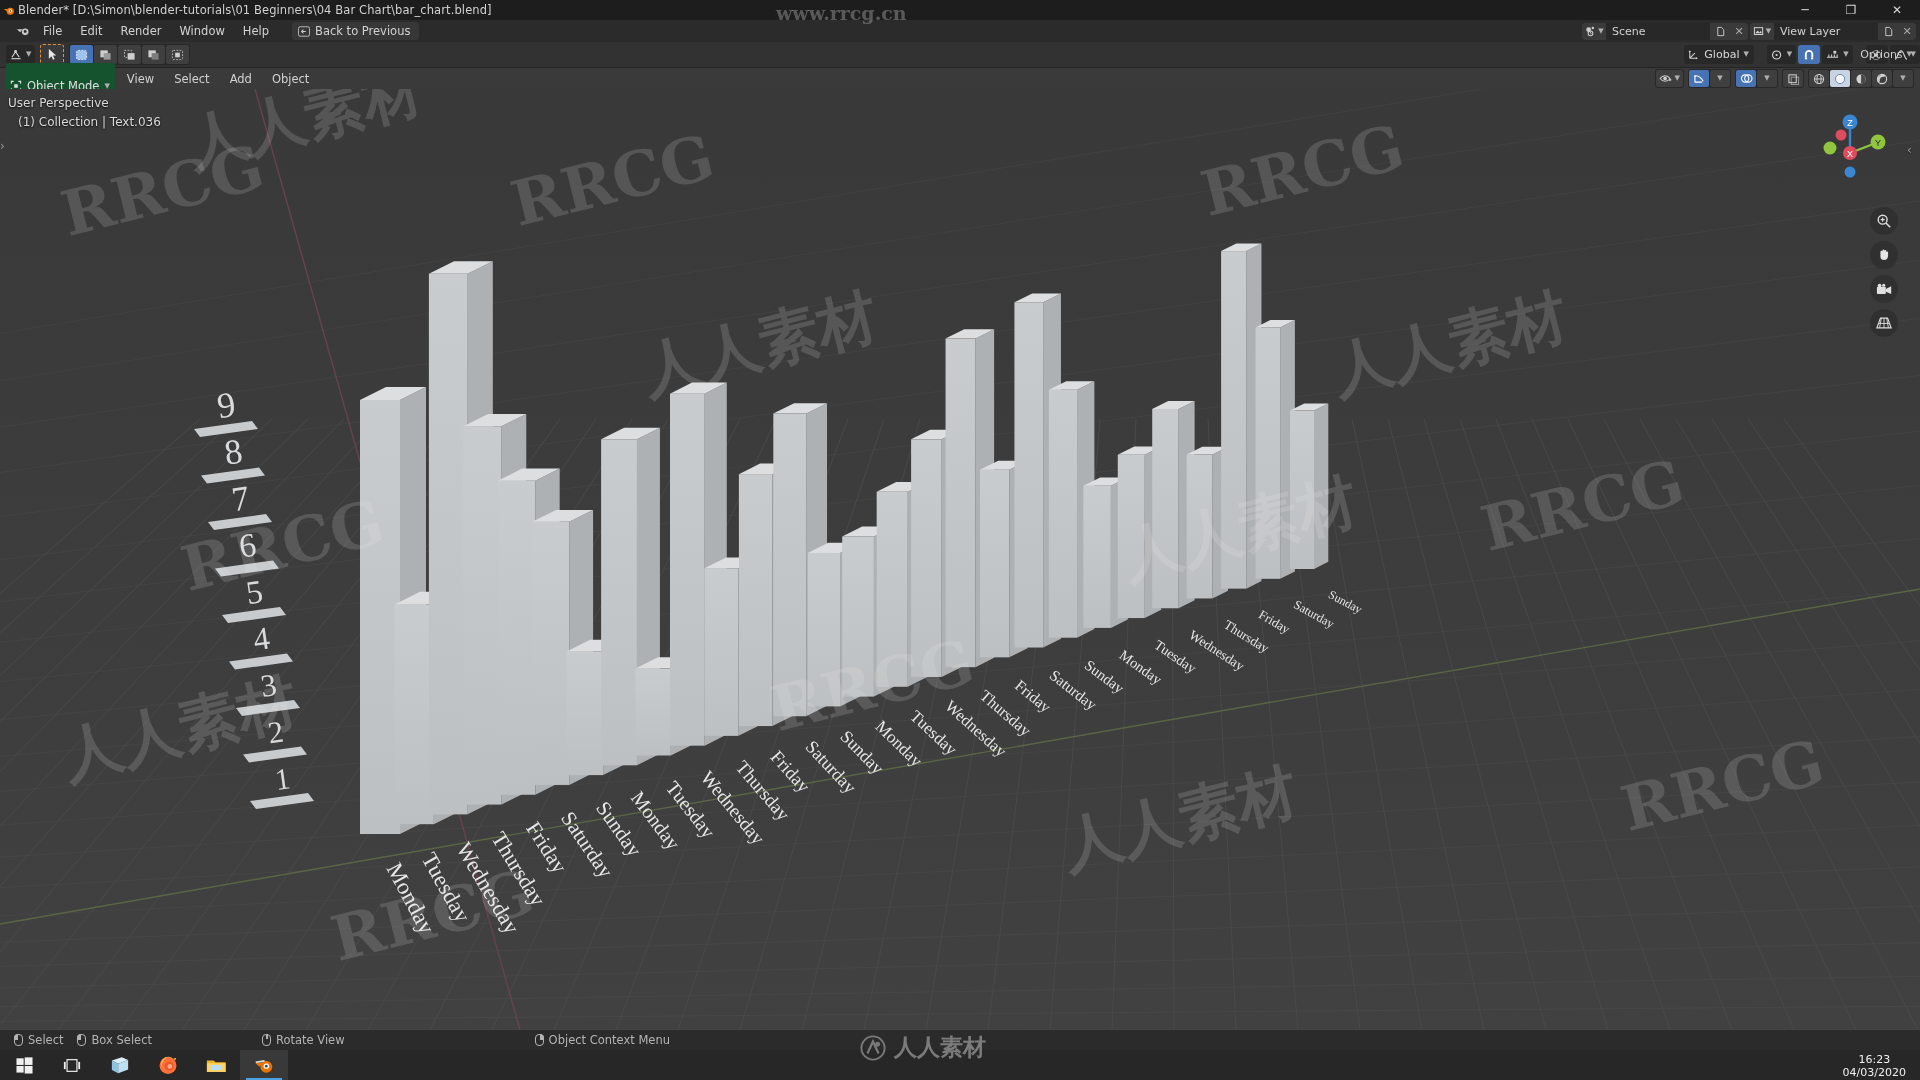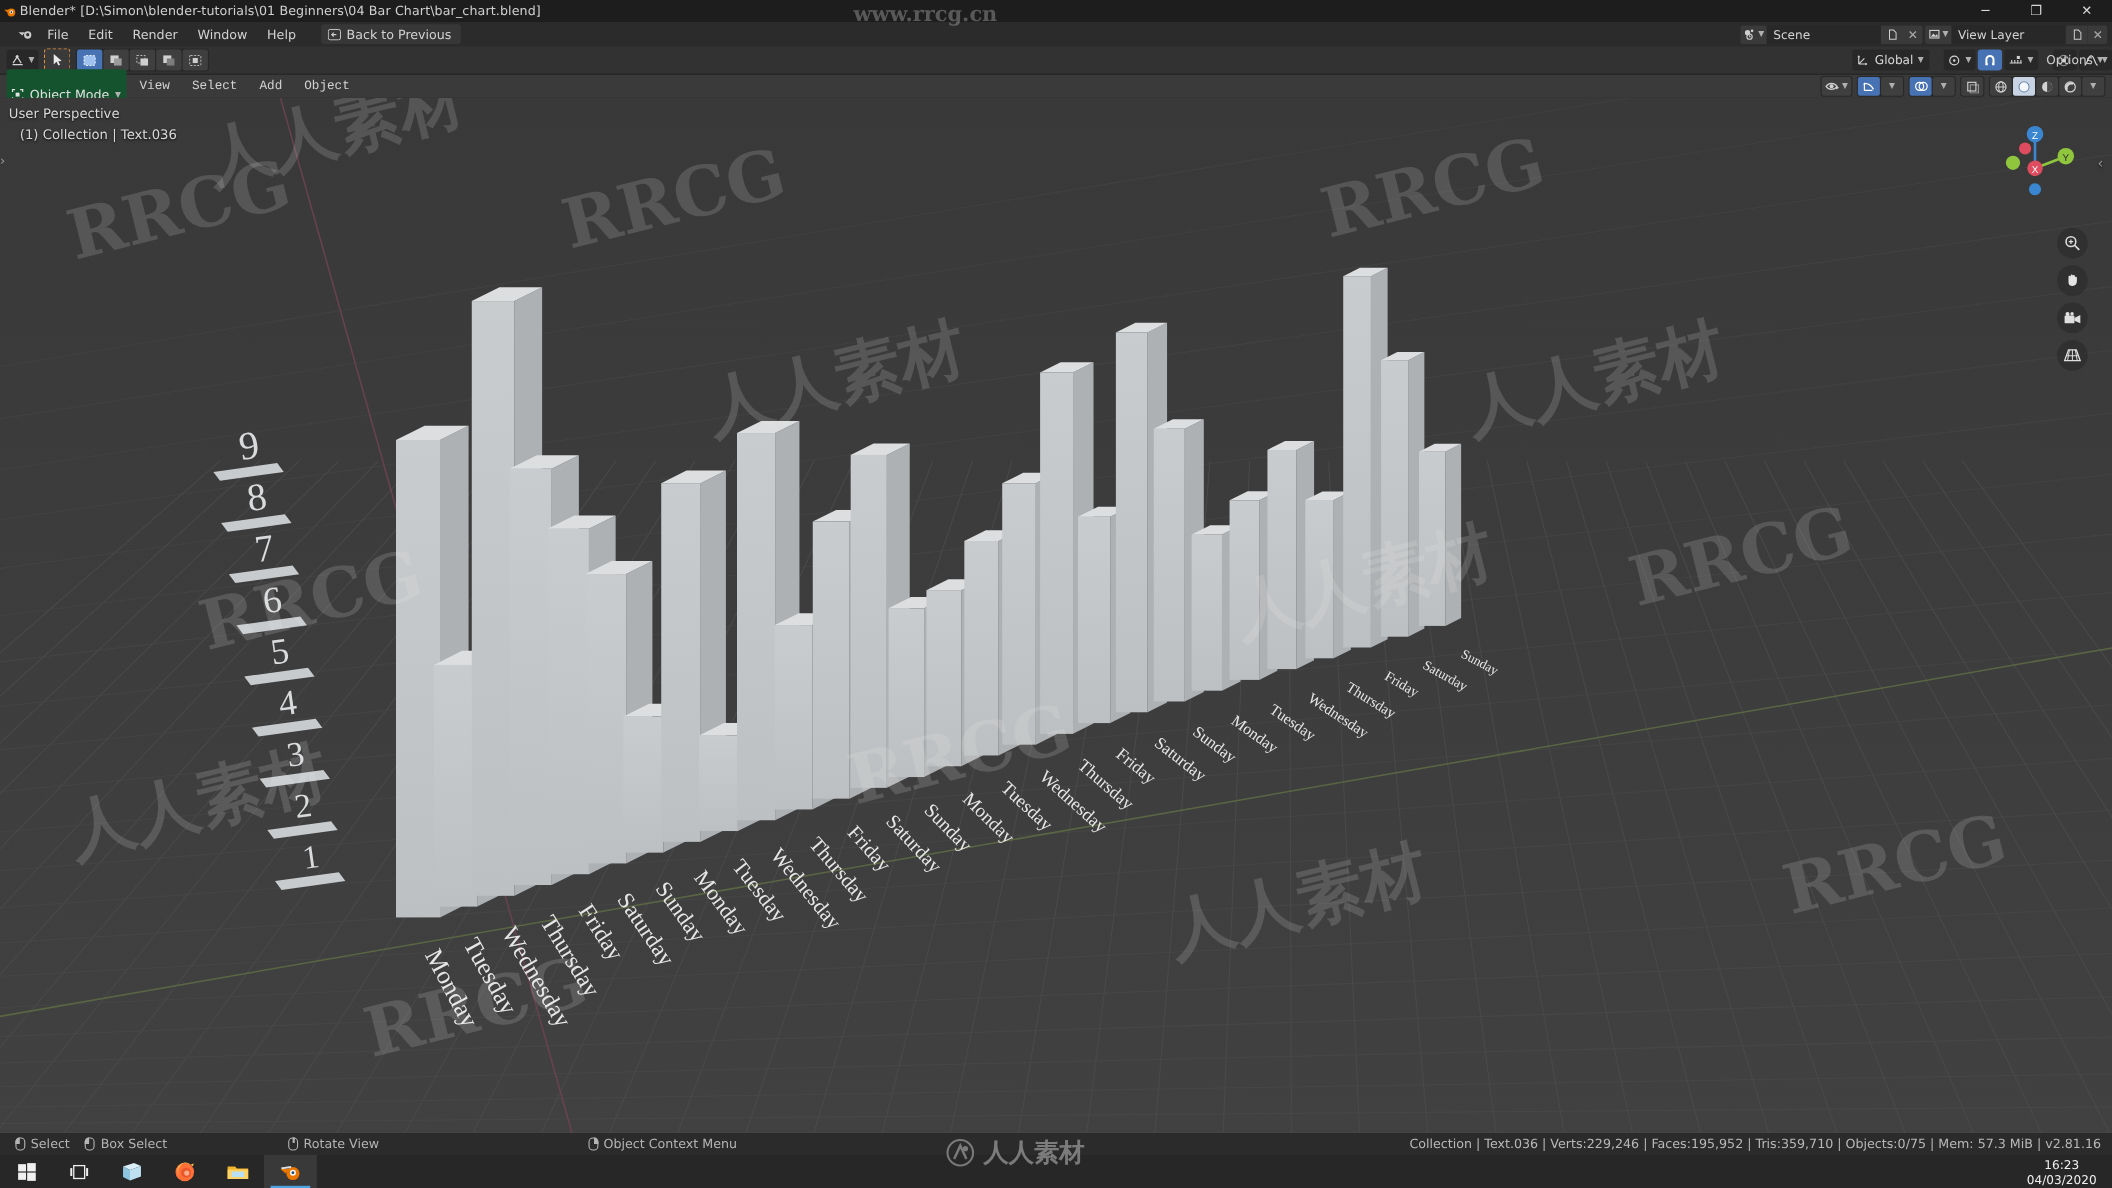--- a/index.html
+++ b/index.html
@@ -58,21 +58,21 @@
   .orient-box { display:flex; align-items:center; height:19px; background:#282828;
                 border-radius:3px; padding:0 5px 0 3px; gap:4px; color:#d8d8d8; font-size:11px; }
   #options-btn { position:absolute; right:8px; color:#d0d0d0; font-size:11px;
                  display:flex; align-items:center; gap:4px; }
 
   
   #modeheader { height:21px; background:#3a3a3a; display:flex; align-items:center;
                 padding-left:6px; gap:4px; position:relative; }
   .mode-box { display:flex; align-items:center; height:32px; background:#14532d;
               border-radius:3px; padding:15px 5px 0 4px; gap:5px; color:#e0e0e0; font-size:11.5px; }
-  .vmenu { color:#d2d2d2; font-size:11.5px; padding:1px 8px; border-radius:3px;font-family:Liberation Mono, monospace; }
+  .vmenu { color:#d2d2d2; font-size:11.5px; padding:1px 8px; border-radius:3px; }
   #modeheader-right { position:absolute; right:6px; display:flex; align-items:center; gap:4px; }
   .hdr-grp { display:flex; align-items:center; gap:1px; background:#282828;
              border-radius:3px; padding:1px; }
   .hdr-btn { height:17px; min-width:20px; padding:0 3px; background:#3f3f3f;
              border-radius:2px; display:flex; align-items:center; justify-content:center; gap:2px; }
   .hdr-btn.on { background:#4772b3; }
   .hdr-btn.lit { background:#c8d4e4; }
 
   
   #viewport { position:absolute; left:0; top:89px; width:1920px; height:941px;
@@ -750,21 +750,20 @@
     <span>Box Select</span>
   </div>
   <div class="sb-item" style="margin-left:110px;">
     <span class="mouse-ico m"></span>
     <span>Rotate View</span>
   </div>
   <div class="sb-item" style="margin-left:190px;">
     <span class="mouse-ico r"></span>
     <span>Object Context Menu</span>
   </div>
-  <span id="sb-right">Collection | Text.036 | Verts:229,246 | Faces:195,952 | Tris:359,710 | Objects:0/75 | Mem: 57.3 MiB | v2.81.16</span>
 </div>
 
 <div id="taskbar">
   <div class="tb-item">
     <svg width="17" height="17" viewBox="0 0 18 18">
       <rect x="0.5" y="1.4" width="7.6" height="7" fill="#f0f0f0"></rect>
       <rect x="9.2" y="0.4" width="8.3" height="8" fill="#f0f0f0"></rect>
       <rect x="0.5" y="9.5" width="7.6" height="7" fill="#f0f0f0"></rect>
       <rect x="9.2" y="9.5" width="8.3" height="8" fill="#f0f0f0"></rect>
     </svg>

